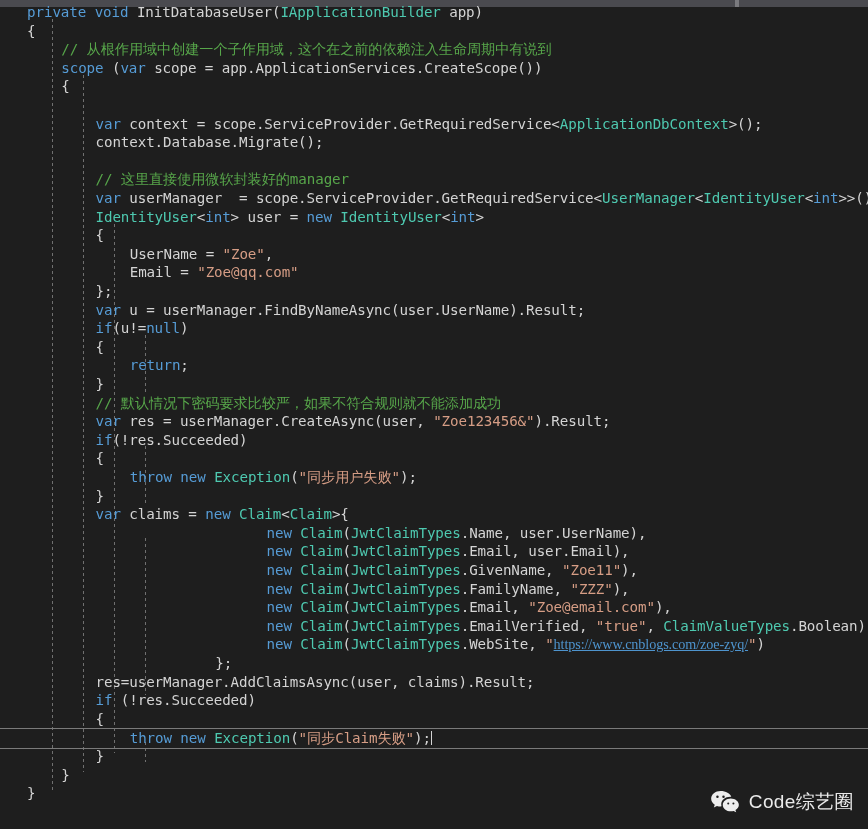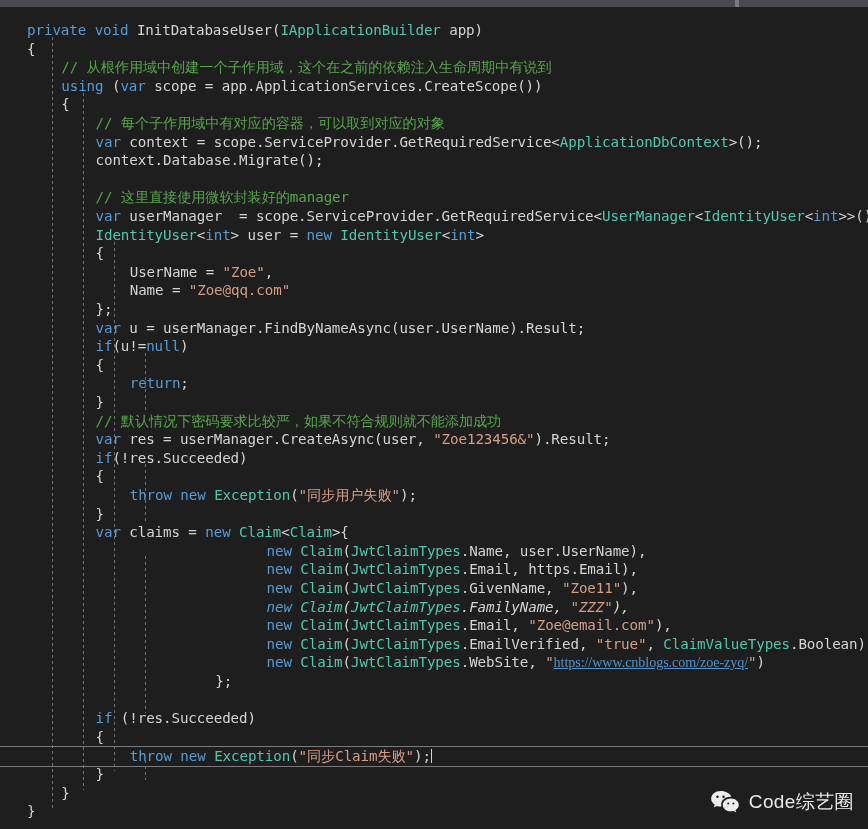--- a/index.html
+++ b/index.html
@@ -44,21 +44,21 @@
   .top-strip .thumb-b {
     position: absolute;
     left: 739px; top: 0;
     width: 129px; height: 7px;
     background: #4a4a4f;
   }
 
   
   .code-surface {
     position: absolute;
-    left: 0; top: 20px;
+    left: 0; top: 2px;
     width: 868px;
     height: 638px;
   }
 
   
   .indent-guide {
     position: absolute;
     width: 1px;
     background-image: linear-gradient(to bottom,
         #707070 0px, #707070 3px,
@@ -148,54 +148,53 @@
       <div class="indent-guide" style="left: 52px; top: 17px; height: 771px;"></div>
       <div class="indent-guide" style="left: 83px; top: 73px; height: 697px;"></div>
       <div class="indent-guide" style="left: 114px; top: 222px; height: 529px;"></div>
       <div class="indent-guide" style="left: 145px; top: 333px; height: 58px;"></div>
       <div class="indent-guide" style="left: 145px; top: 444px; height: 57px;"></div>
       <div class="indent-guide" style="left: 145px; top: 536px; height: 157px;"></div>
       <div class="indent-guide" style="left: 145px; top: 740px; height: 20px;"></div>
       <div class="line" style="top: 1px;"><span class="txt" style="padding-left: 27.1px;"></span><span class="txt kw">private</span><span class="txt plain"> </span><span class="txt kw">void</span><span class="txt plain"> </span><span class="txt mth">InitDatabaseUser</span><span class="txt punct">(</span><span class="txt typ">IApplicationBuilder</span><span class="txt plain"> app</span><span class="txt punct">)</span></div>
       <div class="line" style="top: 19.6px;"><span class="txt" style="padding-left: 27.1px;"></span><span class="txt punct">{</span></div>
       <div class="line" style="top: 38.2px;"><span class="txt" style="padding-left: 61.3px;"></span><span class="txt cmt">// 从根作用域中创建一个子作用域，这个在之前的依赖注入生命周期中有说到</span></div>
-      <div class="line" style="top: 56.8px;"><span class="txt" style="padding-left: 61.3px;"></span><span class="txt kw">using</span><span class="txt plain"> (</span><span class="txt kw">var</span><span class="txt plain"> scope = app.ApplicationServices.CreateScope())</span></div>
+      <div class="line" style="top: 56.8px;"><span class="txt" style="padding-left: 61.3px;"></span><span class="txt kw">scope</span><span class="txt plain"> (</span><span class="txt kw">var</span><span class="txt plain"> scope = app.ApplicationServices.CreateScope())</span></div>
       <div class="line" style="top: 75.4px;"><span class="txt" style="padding-left: 61.3px;"></span><span class="txt punct">{</span></div>
-      <div class="line" style="top: 94px;"><span class="txt" style="padding-left: 95.5px;"></span><span class="txt cmt">// 每个子作用域中有对应的容器，可以取到对应的对象</span></div>
       <div class="line" style="top: 112.6px;"><span class="txt" style="padding-left: 95.5px;"></span><span class="txt kw">var</span><span class="txt plain"> context = scope.ServiceProvider.GetRequiredService&lt;</span><span class="txt typ">ApplicationDbContext</span><span class="txt plain">&gt;();</span></div>
       <div class="line" style="top: 131.2px;"><span class="txt" style="padding-left: 95.5px;"></span><span class="txt plain">context.Database.Migrate();</span></div>
       <div class="line" style="top: 149.8px;"><span class="txt" style="padding-left: 95.5px;"></span></div>
       <div class="line" style="top: 168.4px;"><span class="txt" style="padding-left: 95.5px;"></span><span class="txt cmt">// 这里直接使用微软封装好的manager</span></div>
       <div class="line" style="top: 187px;"><span class="txt" style="padding-left: 95.5px;"></span><span class="txt kw">var</span><span class="txt plain"> userManager  = scope.ServiceProvider.GetRequiredService&lt;</span><span class="txt typ">UserManager</span><span class="txt plain">&lt;</span><span class="txt typ">IdentityUser</span><span class="txt plain">&lt;</span><span class="txt kw">int</span><span class="txt plain">&gt;&gt;();</span></div>
       <div class="line" style="top: 205.6px;"><span class="txt" style="padding-left: 95.5px;"></span><span class="txt typ">IdentityUser</span><span class="txt plain">&lt;</span><span class="txt kw">int</span><span class="txt plain">&gt; user = </span><span class="txt kw">new</span><span class="txt plain"> </span><span class="txt typ">IdentityUser</span><span class="txt plain">&lt;</span><span class="txt kw">int</span><span class="txt plain">&gt;</span></div>
       <div class="line" style="top: 224.2px;"><span class="txt" style="padding-left: 95.5px;"></span><span class="txt punct">{</span></div>
       <div class="line" style="top: 242.8px;"><span class="txt" style="padding-left: 129.7px;"></span><span class="txt plain">UserName = </span><span class="txt str">"Zoe"</span><span class="txt plain">,</span></div>
-      <div class="line" style="top: 261.4px;"><span class="txt" style="padding-left: 129.7px;"></span><span class="txt plain">Name = </span><span class="txt str">"Zoe@qq.com"</span></div>
+      <div class="line" style="top: 261.4px;"><span class="txt" style="padding-left: 129.7px;"></span><span class="txt plain">Email = </span><span class="txt str">"Zoe@qq.com"</span></div>
       <div class="line" style="top: 280px;"><span class="txt" style="padding-left: 95.5px;"></span><span class="txt punct">};</span></div>
       <div class="line" style="top: 298.6px;"><span class="txt" style="padding-left: 95.5px;"></span><span class="txt kw">var</span><span class="txt plain"> u = userManager.FindByNameAsync(user.UserName).Result;</span></div>
       <div class="line" style="top: 317.2px;"><span class="txt" style="padding-left: 95.5px;"></span><span class="txt kw">if</span><span class="txt plain">(u!=</span><span class="txt kw">null</span><span class="txt plain">)</span></div>
       <div class="line" style="top: 335.8px;"><span class="txt" style="padding-left: 95.5px;"></span><span class="txt punct">{</span></div>
       <div class="line" style="top: 354.4px;"><span class="txt" style="padding-left: 129.7px;"></span><span class="txt kw">return</span><span class="txt plain">;</span></div>
       <div class="line" style="top: 373px;"><span class="txt" style="padding-left: 95.5px;"></span><span class="txt punct">}</span></div>
       <div class="line" style="top: 391.6px;"><span class="txt" style="padding-left: 95.5px;"></span><span class="txt cmt">// 默认情况下密码要求比较严，如果不符合规则就不能添加成功</span></div>
       <div class="line" style="top: 410.2px;"><span class="txt" style="padding-left: 95.5px;"></span><span class="txt kw">var</span><span class="txt plain"> res = userManager.CreateAsync(user, </span><span class="txt str">"Zoe123456&amp;"</span><span class="txt plain">).Result;</span></div>
       <div class="line" style="top: 428.8px;"><span class="txt" style="padding-left: 95.5px;"></span><span class="txt kw">if</span><span class="txt plain">(!res.Succeeded)</span></div>
       <div class="line" style="top: 447.4px;"><span class="txt" style="padding-left: 95.5px;"></span><span class="txt punct">{</span></div>
       <div class="line" style="top: 466px;"><span class="txt" style="padding-left: 129.7px;"></span><span class="txt kw">throw</span><span class="txt plain"> </span><span class="txt kw">new</span><span class="txt plain"> </span><span class="txt typ">Exception</span><span class="txt plain">(</span><span class="txt str">"同步用户失败"</span><span class="txt plain">);</span></div>
       <div class="line" style="top: 484.6px;"><span class="txt" style="padding-left: 95.5px;"></span><span class="txt punct">}</span></div>
       <div class="line" style="top: 503.2px;"><span class="txt" style="padding-left: 95.5px;"></span><span class="txt kw">var</span><span class="txt plain"> claims = </span><span class="txt kw">new</span><span class="txt plain"> </span><span class="txt typ">Claim</span><span class="txt plain">&lt;</span><span class="txt typ">Claim</span><span class="txt plain">&gt;{</span></div>
       <div class="line" style="top: 521.8px;"><span class="txt" style="padding-left: 266.5px;"></span><span class="txt kw">new</span><span class="txt plain"> </span><span class="txt typ">Claim</span><span class="txt plain">(</span><span class="txt typ">JwtClaimTypes</span><span class="txt plain">.Name, user.UserName),</span></div>
-      <div class="line" style="top: 540.4px;"><span class="txt" style="padding-left: 266.5px;"></span><span class="txt kw">new</span><span class="txt plain"> </span><span class="txt typ">Claim</span><span class="txt plain">(</span><span class="txt typ">JwtClaimTypes</span><span class="txt plain">.Email, https.Email),</span></div>
+      <div class="line" style="top: 540.4px;"><span class="txt" style="padding-left: 266.5px;"></span><span class="txt kw">new</span><span class="txt plain"> </span><span class="txt typ">Claim</span><span class="txt plain">(</span><span class="txt typ">JwtClaimTypes</span><span class="txt plain">.Email, user.Email),</span></div>
       <div class="line" style="top: 559px;"><span class="txt" style="padding-left: 266.5px;"></span><span class="txt kw">new</span><span class="txt plain"> </span><span class="txt typ">Claim</span><span class="txt plain">(</span><span class="txt typ">JwtClaimTypes</span><span class="txt plain">.GivenName, </span><span class="txt str">"Zoe11"</span><span class="txt plain">),</span></div>
-      <div class="line" style="top: 577.6px; font-style: italic;"><span class="txt" style="padding-left: 266.5px;"></span><span class="txt kw">new</span><span class="txt plain"> </span><span class="txt typ">Claim</span><span class="txt plain">(</span><span class="txt typ">JwtClaimTypes</span><span class="txt plain">.FamilyName, </span><span class="txt str">"ZZZ"</span><span class="txt plain">),</span></div>
+      <div class="line" style="top: 577.6px;"><span class="txt" style="padding-left: 266.5px;"></span><span class="txt kw">new</span><span class="txt plain"> </span><span class="txt typ">Claim</span><span class="txt plain">(</span><span class="txt typ">JwtClaimTypes</span><span class="txt plain">.FamilyName, </span><span class="txt str">"ZZZ"</span><span class="txt plain">),</span></div>
       <div class="line" style="top: 596.2px;"><span class="txt" style="padding-left: 266.5px;"></span><span class="txt kw">new</span><span class="txt plain"> </span><span class="txt typ">Claim</span><span class="txt plain">(</span><span class="txt typ">JwtClaimTypes</span><span class="txt plain">.Email, </span><span class="txt str">"Zoe@email.com"</span><span class="txt plain">),</span></div>
       <div class="line" style="top: 614.8px;"><span class="txt" style="padding-left: 266.5px;"></span><span class="txt kw">new</span><span class="txt plain"> </span><span class="txt typ">Claim</span><span class="txt plain">(</span><span class="txt typ">JwtClaimTypes</span><span class="txt plain">.EmailVerified, </span><span class="txt str">"true"</span><span class="txt plain">, </span><span class="txt typ">ClaimValueTypes</span><span class="txt plain">.Boolean),</span></div>
       <div class="line" style="top: 633.4px;"><span class="txt" style="padding-left: 266.5px;"></span><span class="txt kw">new</span><span class="txt plain"> </span><span class="txt typ">Claim</span><span class="txt plain">(</span><span class="txt typ">JwtClaimTypes</span><span class="txt plain">.WebSite, </span><span class="txt str">"</span><span class="txt link">https://www.cnblogs.com/zoe-zyq/</span><span class="txt str">"</span><span class="txt plain">)</span></div>
       <div class="line" style="top: 652px;"><span class="txt" style="padding-left: 215.2px;"></span><span class="txt punct">};</span></div>
-      <div class="line" style="top: 670.6px;"><span class="txt" style="padding-left: 95.5px;"></span></div>
+      <div class="line" style="top: 670.6px;"><span class="txt" style="padding-left: 95.5px;"></span><span class="txt plain">res=userManager.AddClaimsAsync(user, claims).Result;</span></div>
       <div class="line" style="top: 689.2px;"><span class="txt" style="padding-left: 95.5px;"></span><span class="txt kw">if</span><span class="txt plain"> (!res.Succeeded)</span></div>
       <div class="line" style="top: 707.8px;"><span class="txt" style="padding-left: 95.5px;"></span><span class="txt punct">{</span></div>
       <div class="line current" style="top: 726.4px;"><span class="txt" style="padding-left: 129.7px;"></span><span class="txt kw">throw</span><span class="txt plain"> </span><span class="txt kw">new</span><span class="txt plain"> </span><span class="txt typ">Exception</span><span class="txt plain">(</span><span class="txt str">"同步Claim失败"</span><span class="txt plain">);</span><span class="caret"></span></div>
       <div class="line" style="top: 745px;"><span class="txt" style="padding-left: 95.5px;"></span><span class="txt punct">}</span></div>
       <div class="line" style="top: 763.6px;"><span class="txt" style="padding-left: 61.3px;"></span><span class="txt punct">}</span></div>
       <div class="line" style="top: 782.2px;"><span class="txt" style="padding-left: 27.1px;"></span><span class="txt punct">}</span></div>
     </div>
 
   <div class="watermark">
     <span class="wechat-icon">

